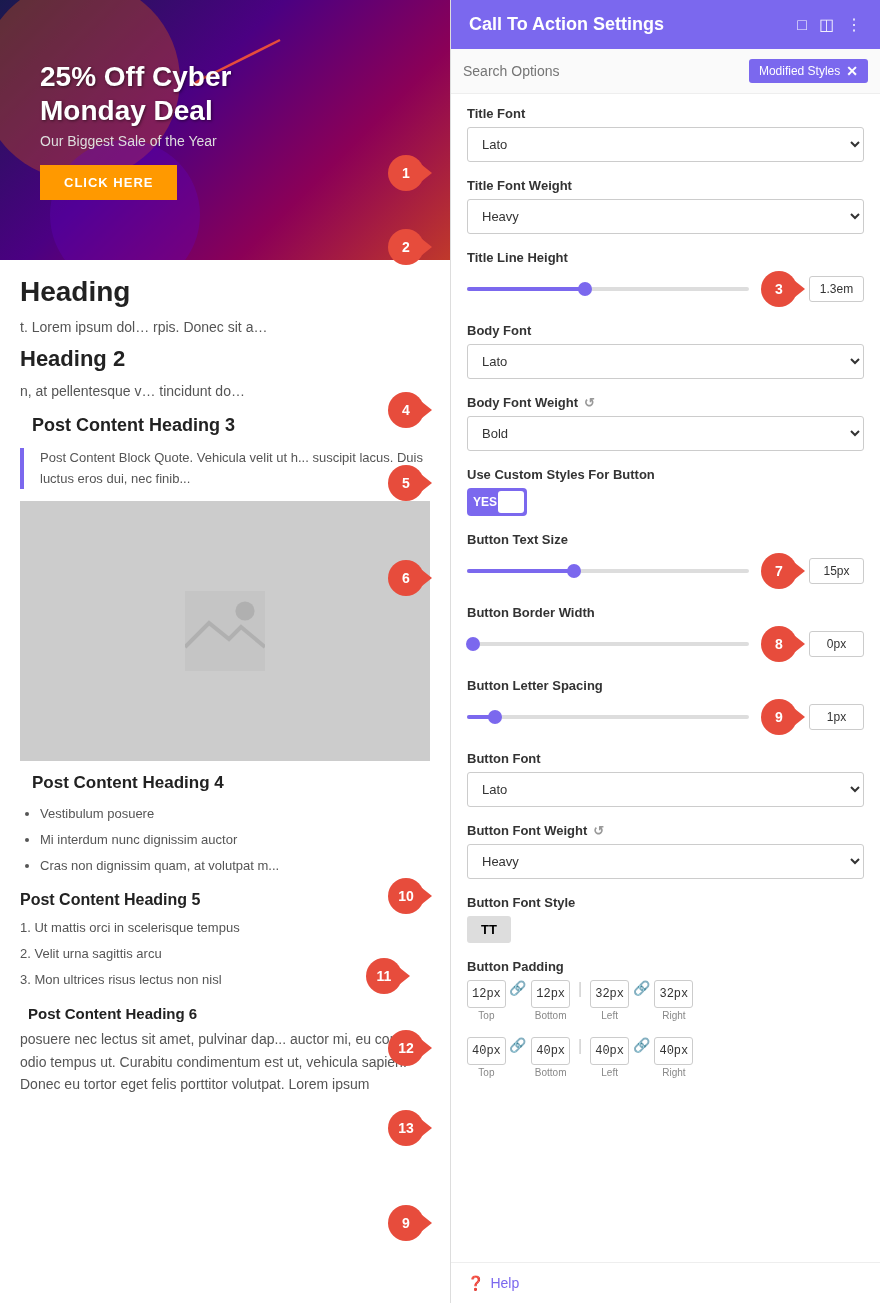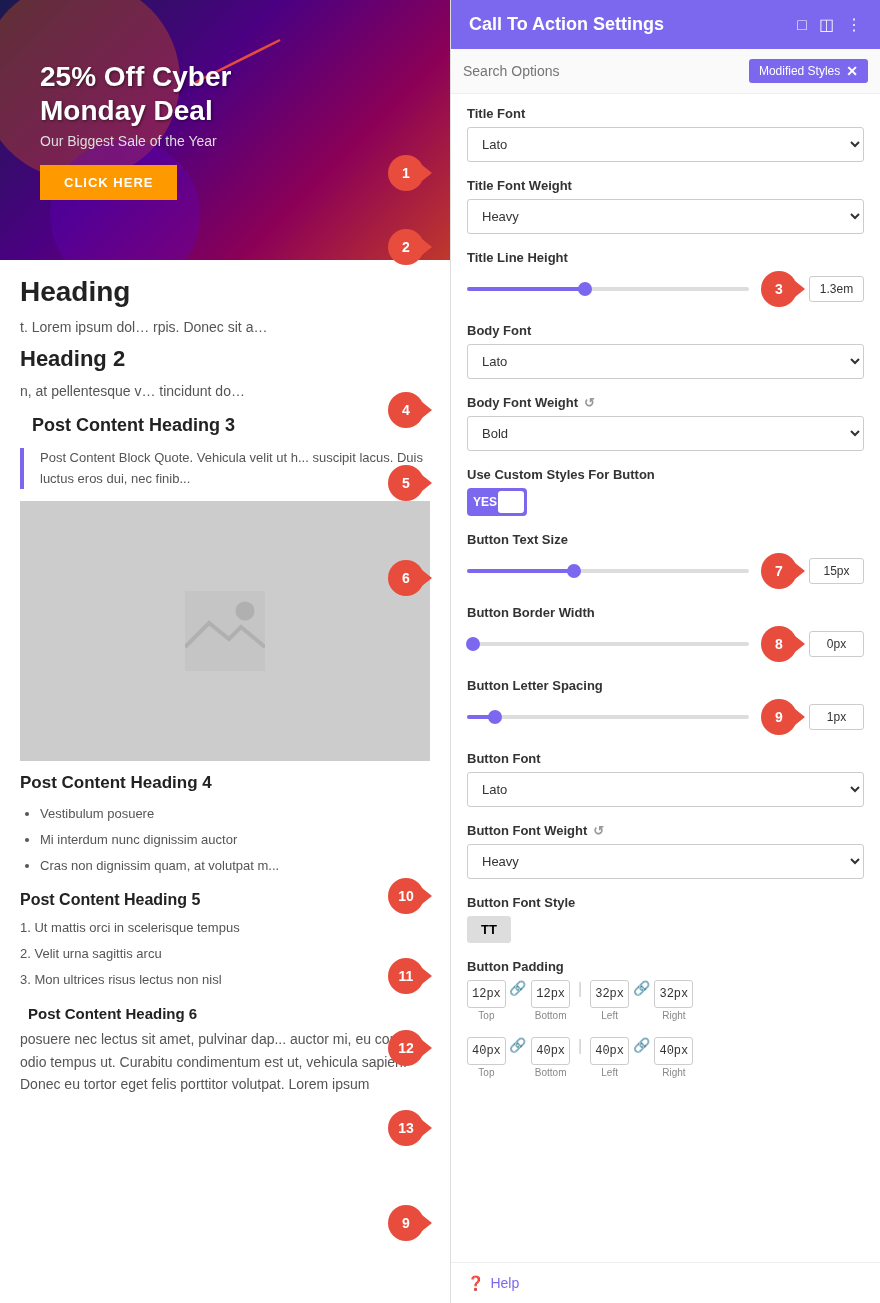--- a/index.html
+++ b/index.html
@@ -149,21 +149,21 @@
     }
     .placeholder-img svg {
       width: 80px;
       height: 80px;
       opacity: 0.4;
     }
     .content-heading-4 {
       font-size: 17px;
       font-weight: bold;
       color: #222;
-      margin: 12px 0 8px;
+      margin: 12px 12px 8px;
     }
     .bullet-list {
       list-style: disc;
       padding-left: 20px;
       font-size: 13px;
       color: #555;
       line-height: 2;
     }
     .content-heading-5 {
       font-size: 16px;
@@ -450,21 +450,21 @@
     <h6 class="content-heading-6">Post Content Heading 6</h6>
     <p class="content-text">posuere nec lectus sit amet, pulvinar dap... auctor mi, eu congue odio tempus ut. Curabitu condimentum est ut, vehicula sapien. Donec eu tortor eget felis porttitor volutpat. Lorem ipsum</p>
   </div>
 
   <div class="badge" style="top:155px;left:388px;">1</div>
   <div class="badge" style="top:229px;left:388px;">2</div>
   <div class="badge" style="top:392px;left:388px;">4</div>
   <div class="badge" style="top:465px;left:388px;">5</div>
   <div class="badge" style="top:560px;left:388px;">6</div>
   <div class="badge" style="top:878px;left:388px;">10</div>
-  <div class="badge" style="top:958px;left:388px;">11</div>
+  <div class="badge" style="top:958px;left:366px;">11</div>
   <div class="badge" style="top:1030px;left:388px;">12</div>
   <div class="badge" style="top:1110px;left:388px;">13</div>
   <div class="badge" style="top:1205px;left:388px;">9</div>
 </div>
 
 <div class="settings-panel">
 
   <div class="settings-header">
     <span class="settings-title">Call To Action Settings</span>
     <div class="header-icons">

